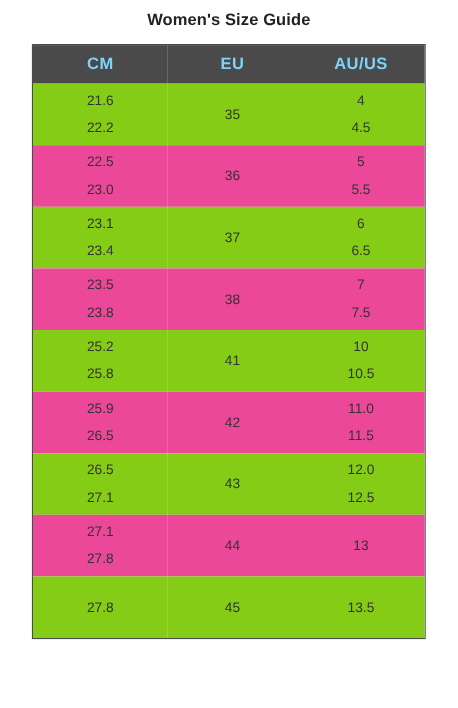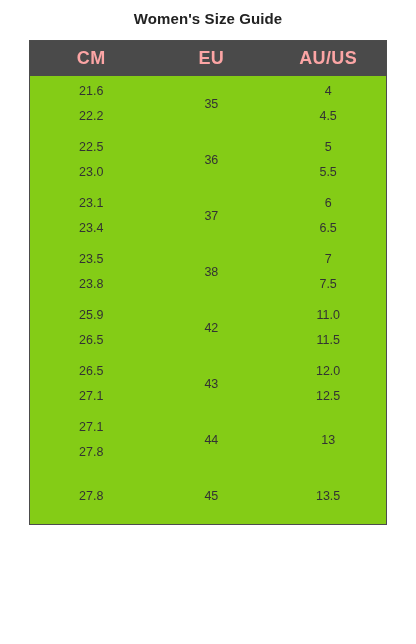--- a/index.html
+++ b/index.html
@@ -40,22 +40,22 @@
   }
 
   table.size-table {
     width: 100%;
     border-collapse: collapse;
     table-layout: fixed;
   }
 
   table.size-table th {
     background: #4a4a4a;
-    color: #fca5a5;
-    font-size: 18px;
+    color: #7dd3fc;
+    font-size: 15px;
     font-weight: bold;
     letter-spacing: 0.4px;
     height: 35px;
     text-align: center;
     vertical-align: middle;
     padding: 0;
     border: none;
   }
 
   table.size-table td {
@@ -65,21 +65,21 @@
     vertical-align: middle;
     padding: 0;
     border: none;
     height: 56px;
   }
 
   table.size-table tbody tr.row-odd td {
     background: #84cc16;
   }
   table.size-table tbody tr.row-even td {
-    background: #84cc16;
+    background: #ec4899;
   }
 
   .cm-cell .val,
   .us-cell .val {
     display: block;
     line-height: 25px;
   }
 
   .eu-cell {
     line-height: 16px;
@@ -149,20 +149,31 @@
             <td class="cm-cell">
               <span class="val">23.5</span>
               <span class="val">23.8</span>
             </td>
             <td class="eu-cell">38</td>
             <td class="us-cell">
               <span class="val">7</span>
               <span class="val">7.5</span>
             </td>
           </tr>
+          <tr class="row-odd">
+            <td class="cm-cell">
+              <span class="val">25.2</span>
+              <span class="val">25.8</span>
+            </td>
+            <td class="eu-cell">41</td>
+            <td class="us-cell">
+              <span class="val">10</span>
+              <span class="val">10.5</span>
+            </td>
+          </tr>
           <tr class="row-even">
             <td class="cm-cell">
               <span class="val">25.9</span>
               <span class="val">26.5</span>
             </td>
             <td class="eu-cell">42</td>
             <td class="us-cell">
               <span class="val">11.0</span>
               <span class="val">11.5</span>
             </td>

